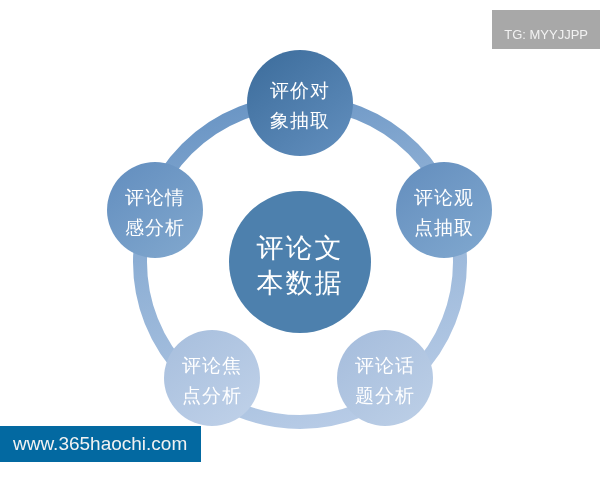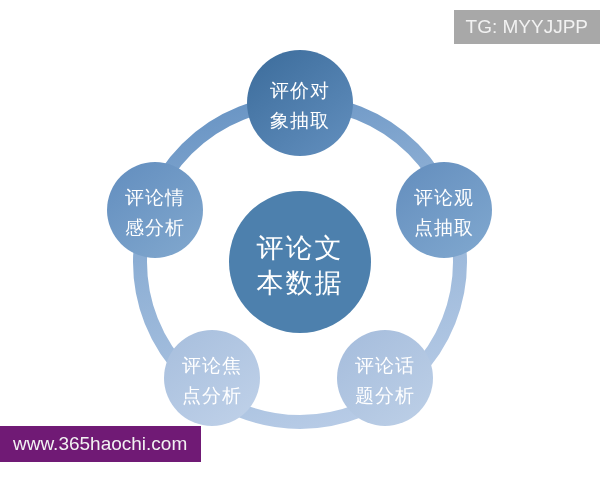--- a/index.html
+++ b/index.html
@@ -51,22 +51,22 @@
     position: absolute;
     background: #a8a8a8;
     color: #f2f2f2;
     font-family: "Liberation Sans", "DejaVu Sans", sans-serif;
     white-space: nowrap;
     line-height: 1;
   }
   #watermark-top {
     right: 0px;
     top: 10px;
-    font-size: 19px;
-    padding: 7px 12px 8px 12px;
+    font-size: 13px;
+    padding: 18px 12px 8px 12px;
   }
   #watermark-bottom {
     left: 0px;
     bottom: 18px;
     font-size: 19px;
     padding: 8px 14px 9px 13px;
   }
 </style>
 </head>
 <body style="background: rgb(255, 255, 255);">
@@ -142,15 +142,15 @@
 
     <g>
       <circle cx="155" cy="210" r="48" fill="url(#grad-node-4)"></circle>
       <text class="node-label satellite" x="155" y="199">评论情</text>
       <text class="node-label satellite" x="155" y="229">感分析</text>
     </g>
   </svg>
 
   <div id="watermark-top" class="watermark" style="background: rgb(168, 168, 168); color: rgb(242, 242, 242);">TG: MYYJJPP</div>
 
-  <div id="watermark-bottom" class="watermark" style="background: #701a75; color: rgb(242, 242, 242);">www.365haochi.com</div>
+  <div id="watermark-bottom" class="watermark" style="background: #0369a1; color: rgb(242, 242, 242);">www.365haochi.com</div>
 
 </div>
 
 </body></html>

